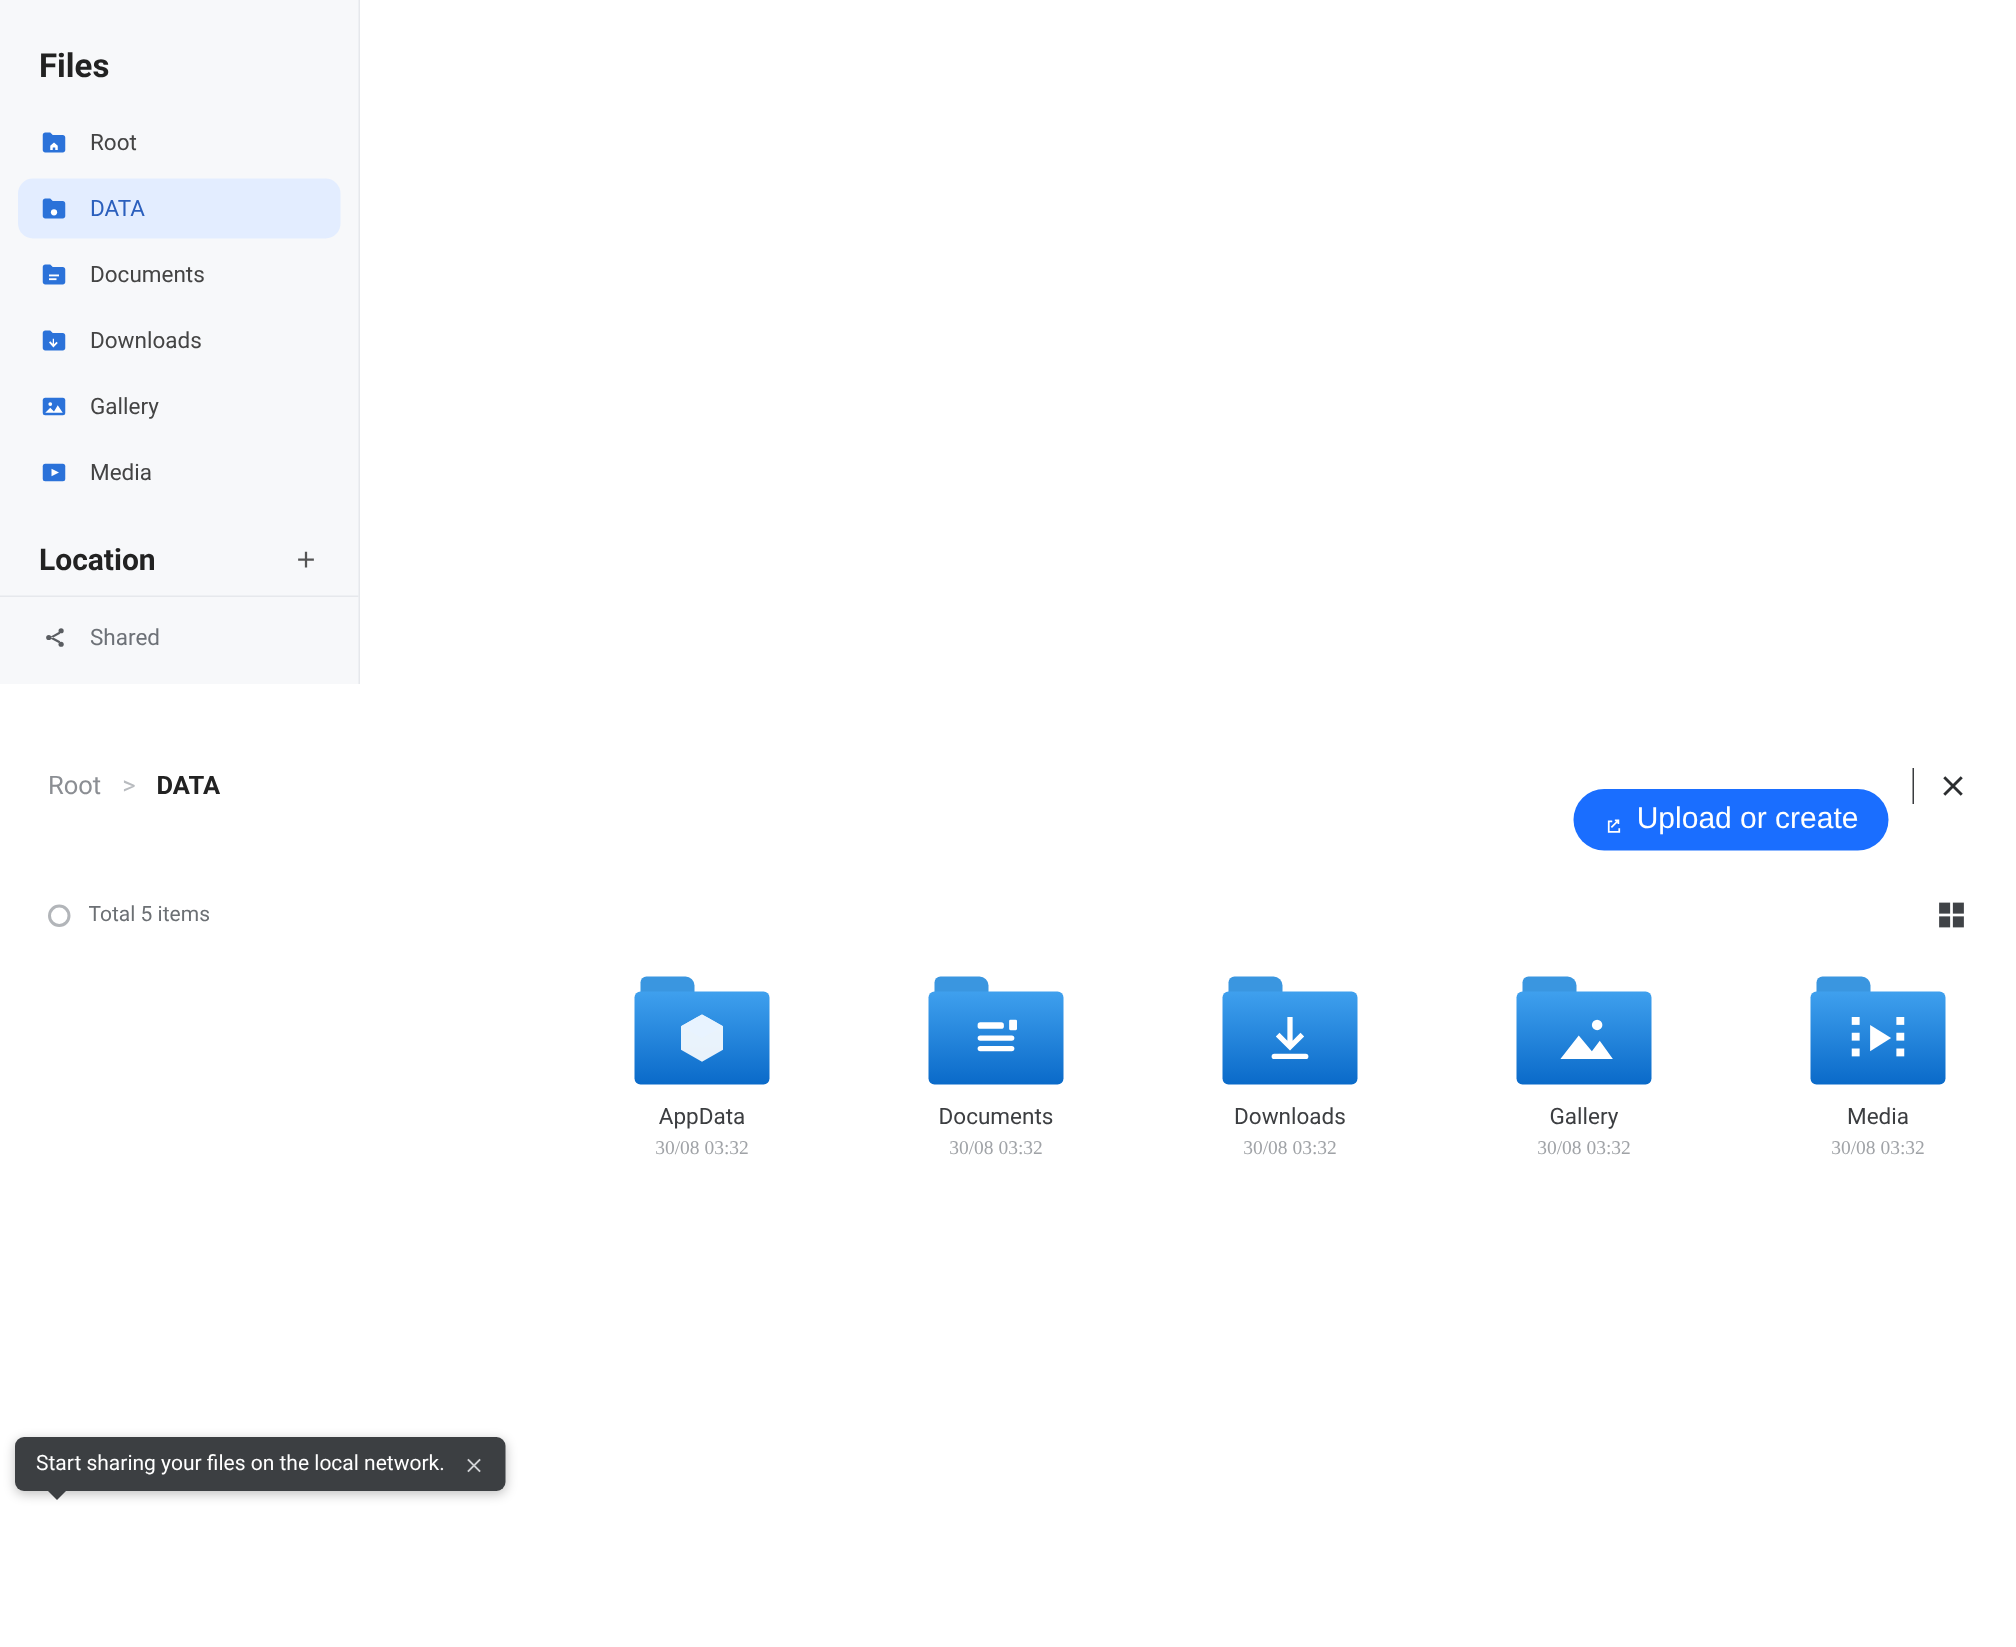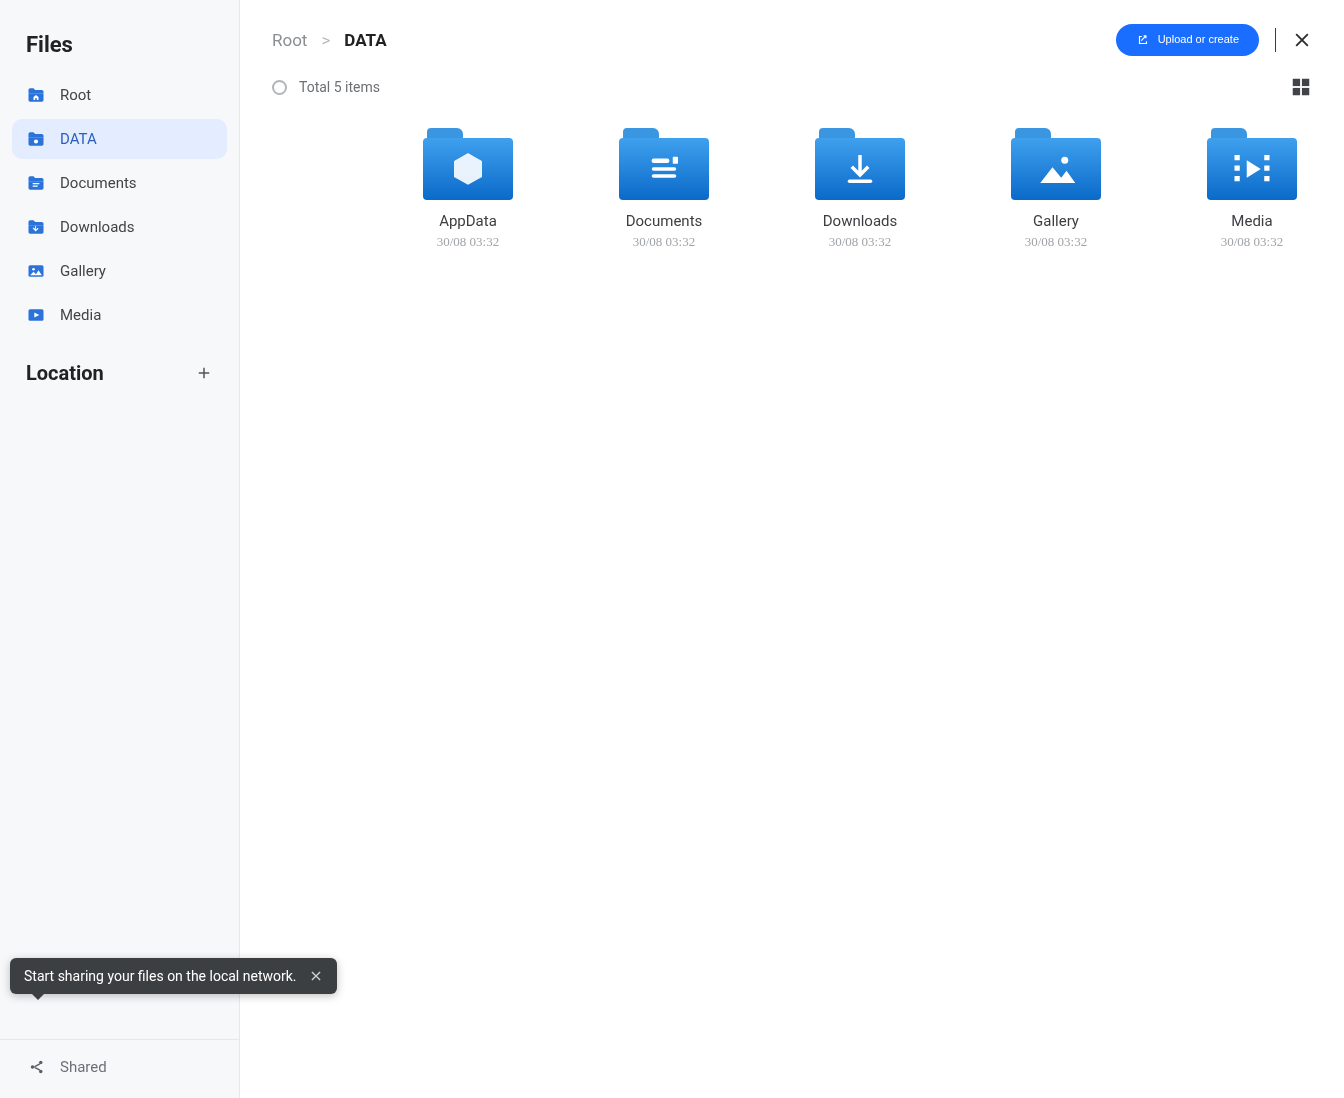--- a/index.html
+++ b/index.html
@@ -1,45 +1,45 @@
 <!DOCTYPE html>
 <html><head>
 <meta charset="utf-8">
 <style>
 * { box-sizing: border-box; margin: 0; padding: 0; }
 html, body { width: 1344px; height: 1098px; font-family: -apple-system, BlinkMacSystemFont, "Segoe UI", Roboto, Arial, sans-serif; background: #fff; color: #202124; overflow: hidden; }
-.app { display: flex; width: 100%; height: 100%; }
+.app { display: flex; width: 100%; height: 100%; flex-direction: column; }
 .sidebar { width: 240px; background: #f7f8fa; border-right: 1px solid #e6e8ec; display: flex; flex-direction: column; padding: 24px 12px 8px 12px; }
 .sidebar-title { font-size: 22px; font-weight: 700; color: #222; padding: 8px 14px 18px 14px; }
 .nav-item { display: flex; align-items: center; gap: 14px; padding: 10px 14px; border-radius: 10px; font-size: 15px; color: #444; cursor: pointer; margin-bottom: 4px; }
 .nav-item.active { background: #e3edff; color: #2b5fbd; }
 .nav-item .icon { width: 20px; height: 20px; display: flex; align-items: center; justify-content: center; }
 .nav-item svg { width: 20px; height: 20px; fill: #2b72d9; }
 .section-header { display: flex; align-items: center; justify-content: space-between; padding: 22px 14px 12px 14px; gap: 12px; }
 .section-header-label { font-size: 20px; font-weight: 700; color: #222; }
 .plus-icon { width: 18px; height: 18px; fill: #555; cursor: pointer; }
 .sidebar-spacer { flex: 1; }
 .sidebar-divider { border-top: 1px solid #e6e8ec; margin: 0 -12px; }
 .shared-row { display: flex; align-items: flex-end; gap: 14px; padding: 18px 14px 14px 16px; font-size: 15px; color: #6d7177; cursor: pointer; }
 .shared-row svg { width: 18px; height: 18px; fill: #5a5d61; }
-.tooltip { position: absolute; left: 10px; bottom: 104px; background: #3c3f42; color: #fff; font-size: 14px; padding: 10px 14px; border-radius: 6px; display: flex; align-items: center; gap: 12px; box-shadow: 0 2px 8px rgba(0,0,0,0.25); }
+.tooltip { position: absolute; left: 10px; bottom: 104px; background: #3c3f42; color: #fff; font-size: 14px; padding: 10px 14px; border-radius: 6px; display: flex; align-items: flex-end; gap: 12px; box-shadow: 0 2px 8px rgba(0,0,0,0.25); }
 .tooltip::after { content: ""; position: absolute; left: 22px; bottom: -6px; width: 0; height: 0; border-left: 6px solid transparent; border-right: 6px solid transparent; border-top: 6px solid #3c3f42; }
 .tooltip-close { width: 14px; height: 14px; fill: #cfd1d4; cursor: pointer; }
 .main { flex: 1; display: flex; flex-direction: column; padding: 24px 32px; }
 .topbar { display: flex; align-items: center; justify-content: space-between; }
 .breadcrumb { display: flex; align-items: center; gap: 14px; font-size: 17px; }
 .crumb-root { color: #8b8e93; cursor: pointer; }
 .crumb-sep { color: #b8bbbf; }
 .crumb-current { color: #222; font-weight: 700; }
 .top-actions { display: flex; align-items: center; gap: 16px; }
-.upload-btn { background: #1a6eff; color: #fff; font-size: 11px; font-weight: 500; border: none; border-radius: 22px; padding: 9px 20px; display: flex; align-items: flex-start; gap: 8px; cursor: pointer; }
+.upload-btn { background: #1a6eff; color: #fff; font-size: 20px; font-weight: 500; border: none; border-radius: 22px; padding: 9px 20px; display: flex; align-items: flex-end; gap: 8px; cursor: pointer; margin-top: 46px; }
 .upload-btn svg { width: 14px; height: 14px; fill: #fff; }
 .top-sep { width: 1px; height: 24px; background: #3a3c3f; }
 .close-btn { width: 20px; height: 20px; fill: #2c2e30; cursor: pointer; }
-.status-row { display: flex; align-items: center; justify-content: space-between; margin-top: 20px; gap: 12px; }
+.status-row { display: flex; align-items: center; justify-content: space-between; margin-top: 32px; gap: 12px; }
 .status-left { display: flex; align-items: center; gap: 12px; }
 .radio-outline { width: 15px; height: 15px; border: 2px solid #b2b5b9; border-radius: 50%; }
 .total-label { font-size: 14px; color: #6c7074; }
 .view-toggle { width: 22px; height: 22px; fill: #404347; cursor: pointer; }
 .grid { display: flex; gap: 76px; margin-top: 30px; flex-wrap: wrap; justify-content: flex-end; }
 .item { width: 120px; display: flex; flex-direction: column; align-items: center; cursor: pointer; }
 .folder-icon { width: 90px; height: 72px; position: relative; margin-bottom: 12px; }
 .folder-tab { position: absolute; top: 0; left: 4px; width: 36px; height: 14px; background: #3a96e0; border-radius: 4px 6px 0 0; }
 .folder-body { position: absolute; top: 10px; left: 0; right: 0; bottom: 0; background: linear-gradient(180deg, #3fa0ee 0%, #0a6ac9 100%); border-radius: 4px; display: flex; align-items: center; justify-content: center; }
 .folder-body svg { width: 42px; height: 42px; fill: #fff; }

